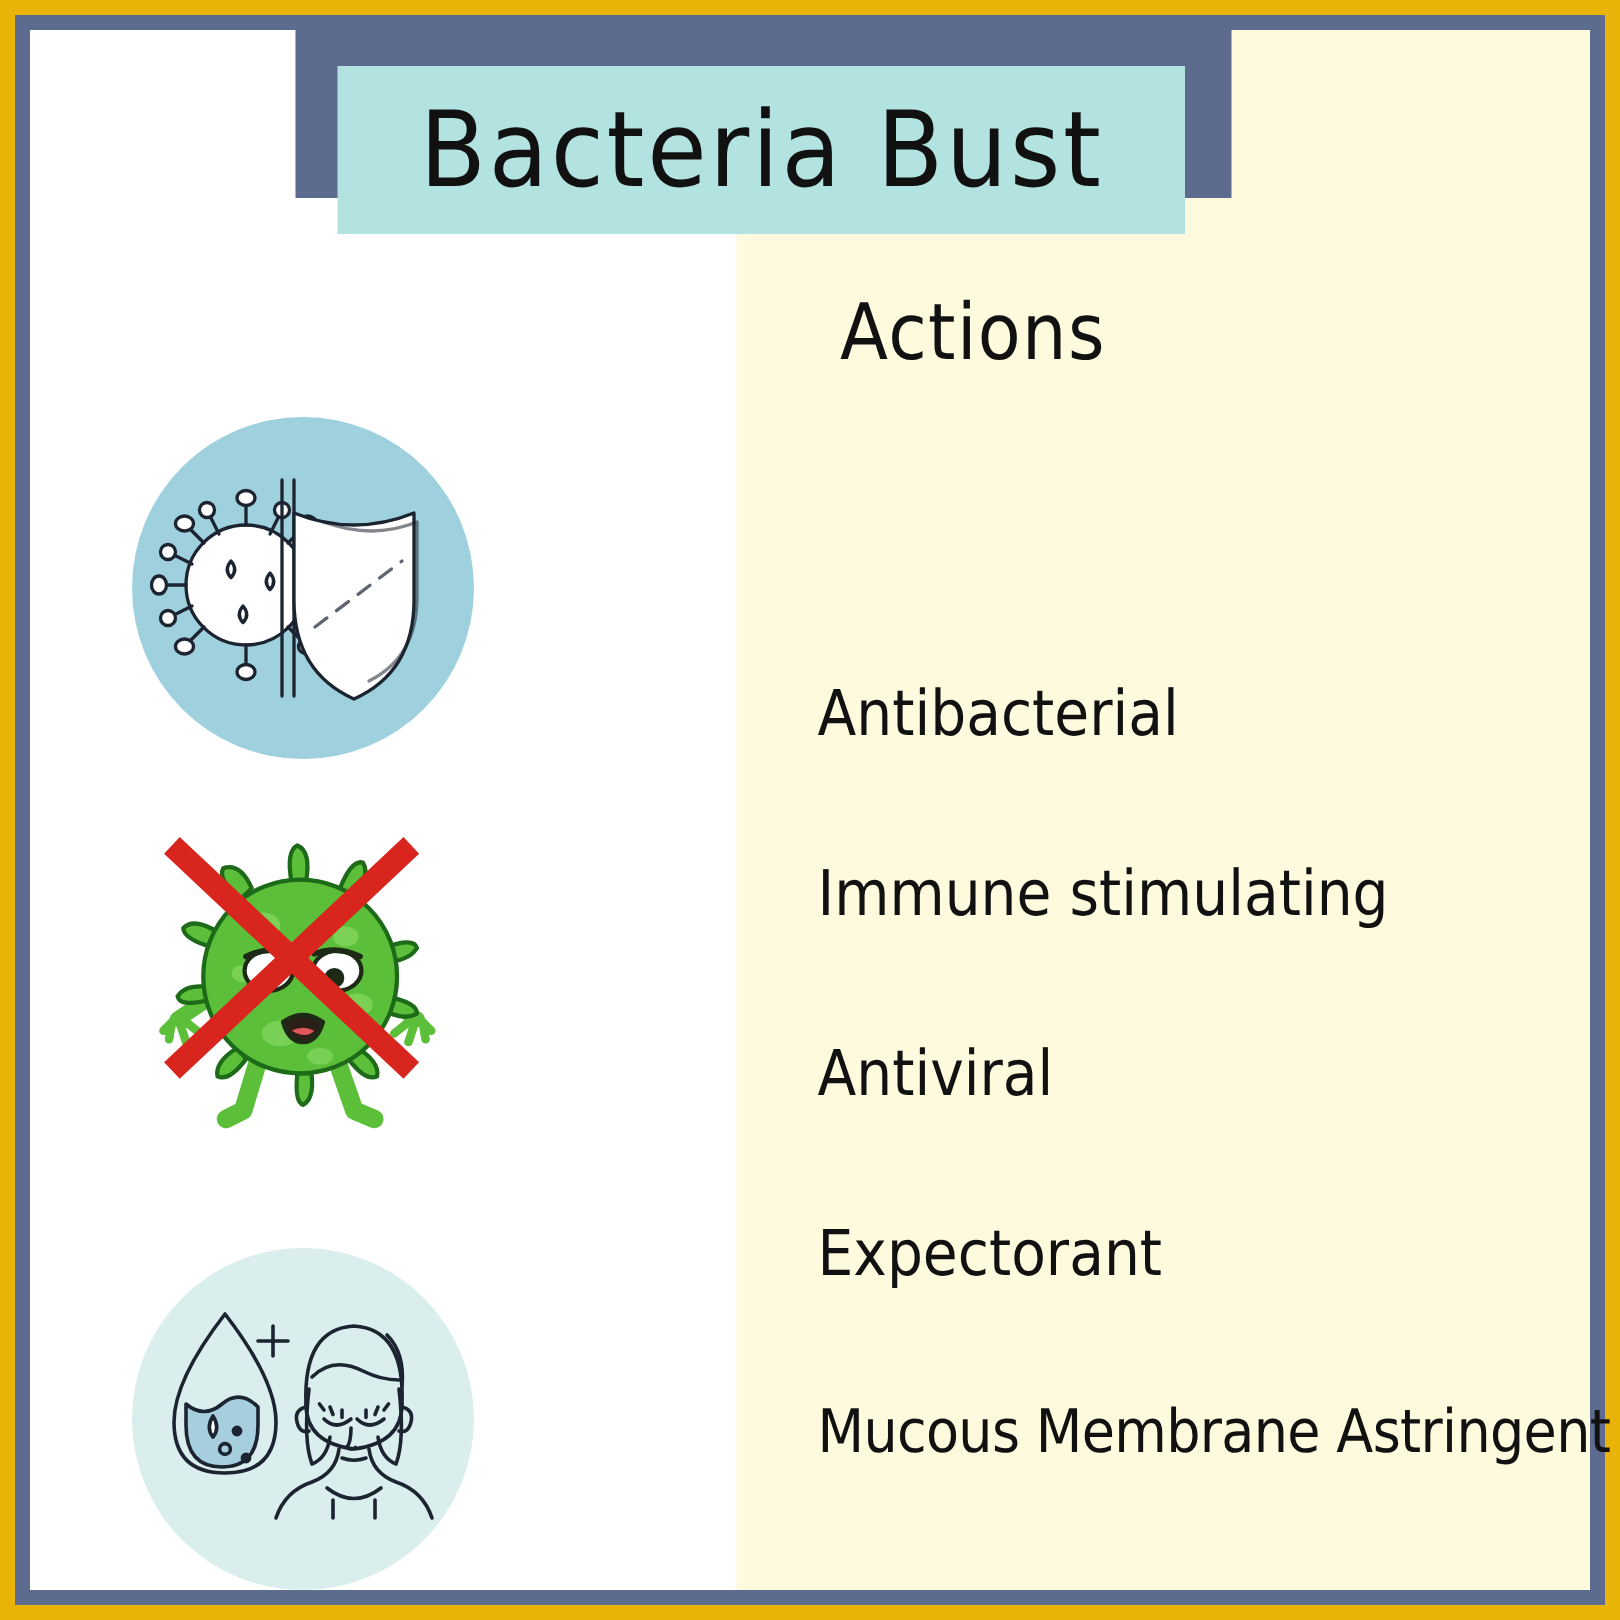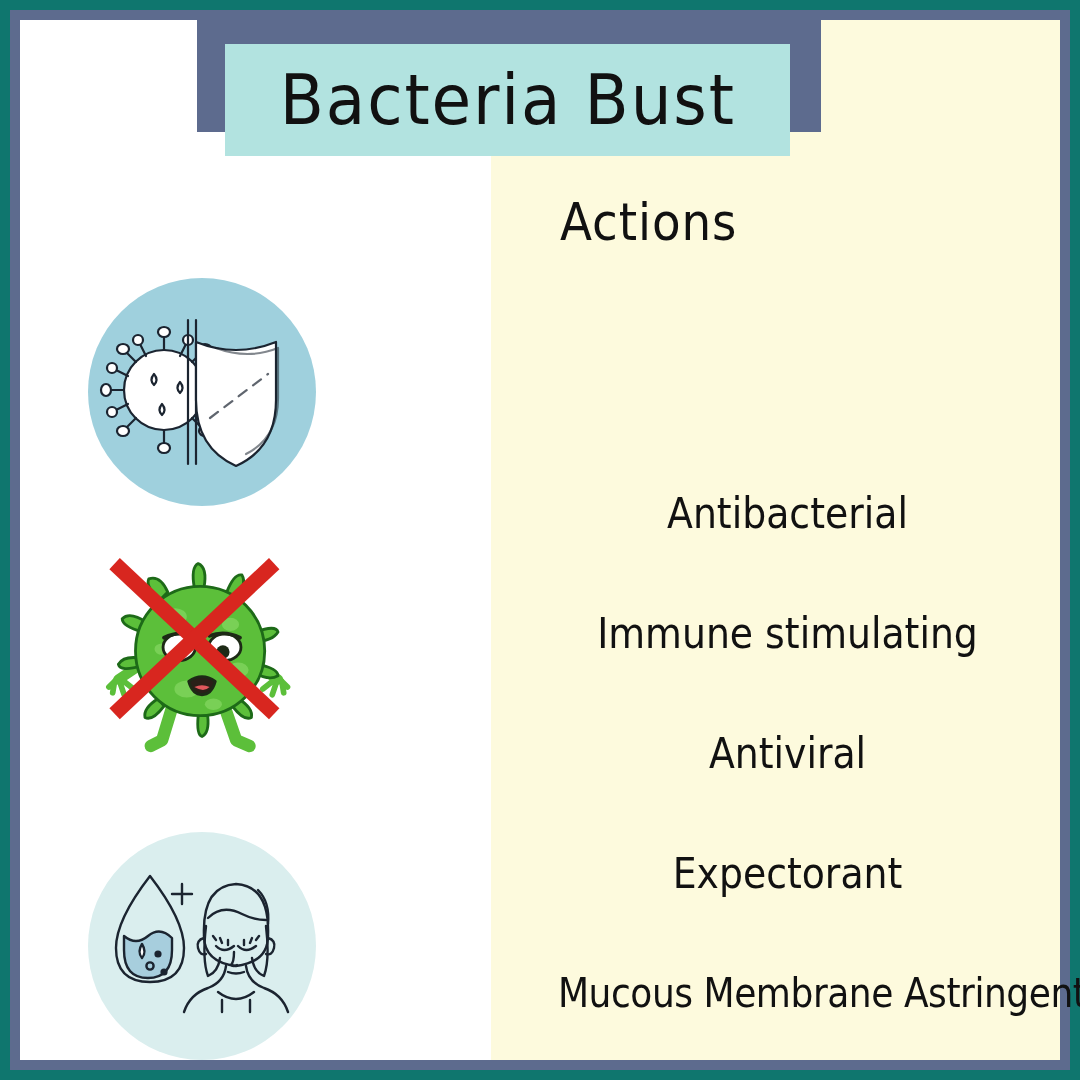--- a/index.html
+++ b/index.html
@@ -4,24 +4,23 @@
 <style>
   html, body {
     margin: 0;
     padding: 0;
     background: #000;
   }
   #poster {
     position: relative;
     width: 1080px;
     height: 1080px;
-    background: #0f766e;
+    background: #eab308;
     overflow: hidden;
     font-family: "DejaVu Sans", sans-serif;
-    text-align: center;
   }
   
   .frame {
     position: absolute;
     left: 10px;
     top: 10px;
     width: 1060px;
     height: 1060px;
     background: #5d6b8e;
     box-sizing: border-box;
@@ -81,24 +80,23 @@
     top: 192px;
     font-size: 52px;
     color: #111111;
     letter-spacing: 1px;
     white-space: nowrap;
     transform: scaleX(0.9);
     transform-origin: left center;
   }
   .actions-list {
     position: absolute;
-    left: 558px;
+    left: 545px;
     top: 455px;
     width: 510px;
-    margin-top: 38px;
   }
   .action-item {
     color: #111111;
     white-space: nowrap;
     line-height: 1;
     transform-origin: left center;
     transform: scaleX(0.9);
   }
   .action-item.i0 { font-size: 42px; margin-bottom: 78px; }
   .action-item.i1 { font-size: 42px; margin-bottom: 78px; }

